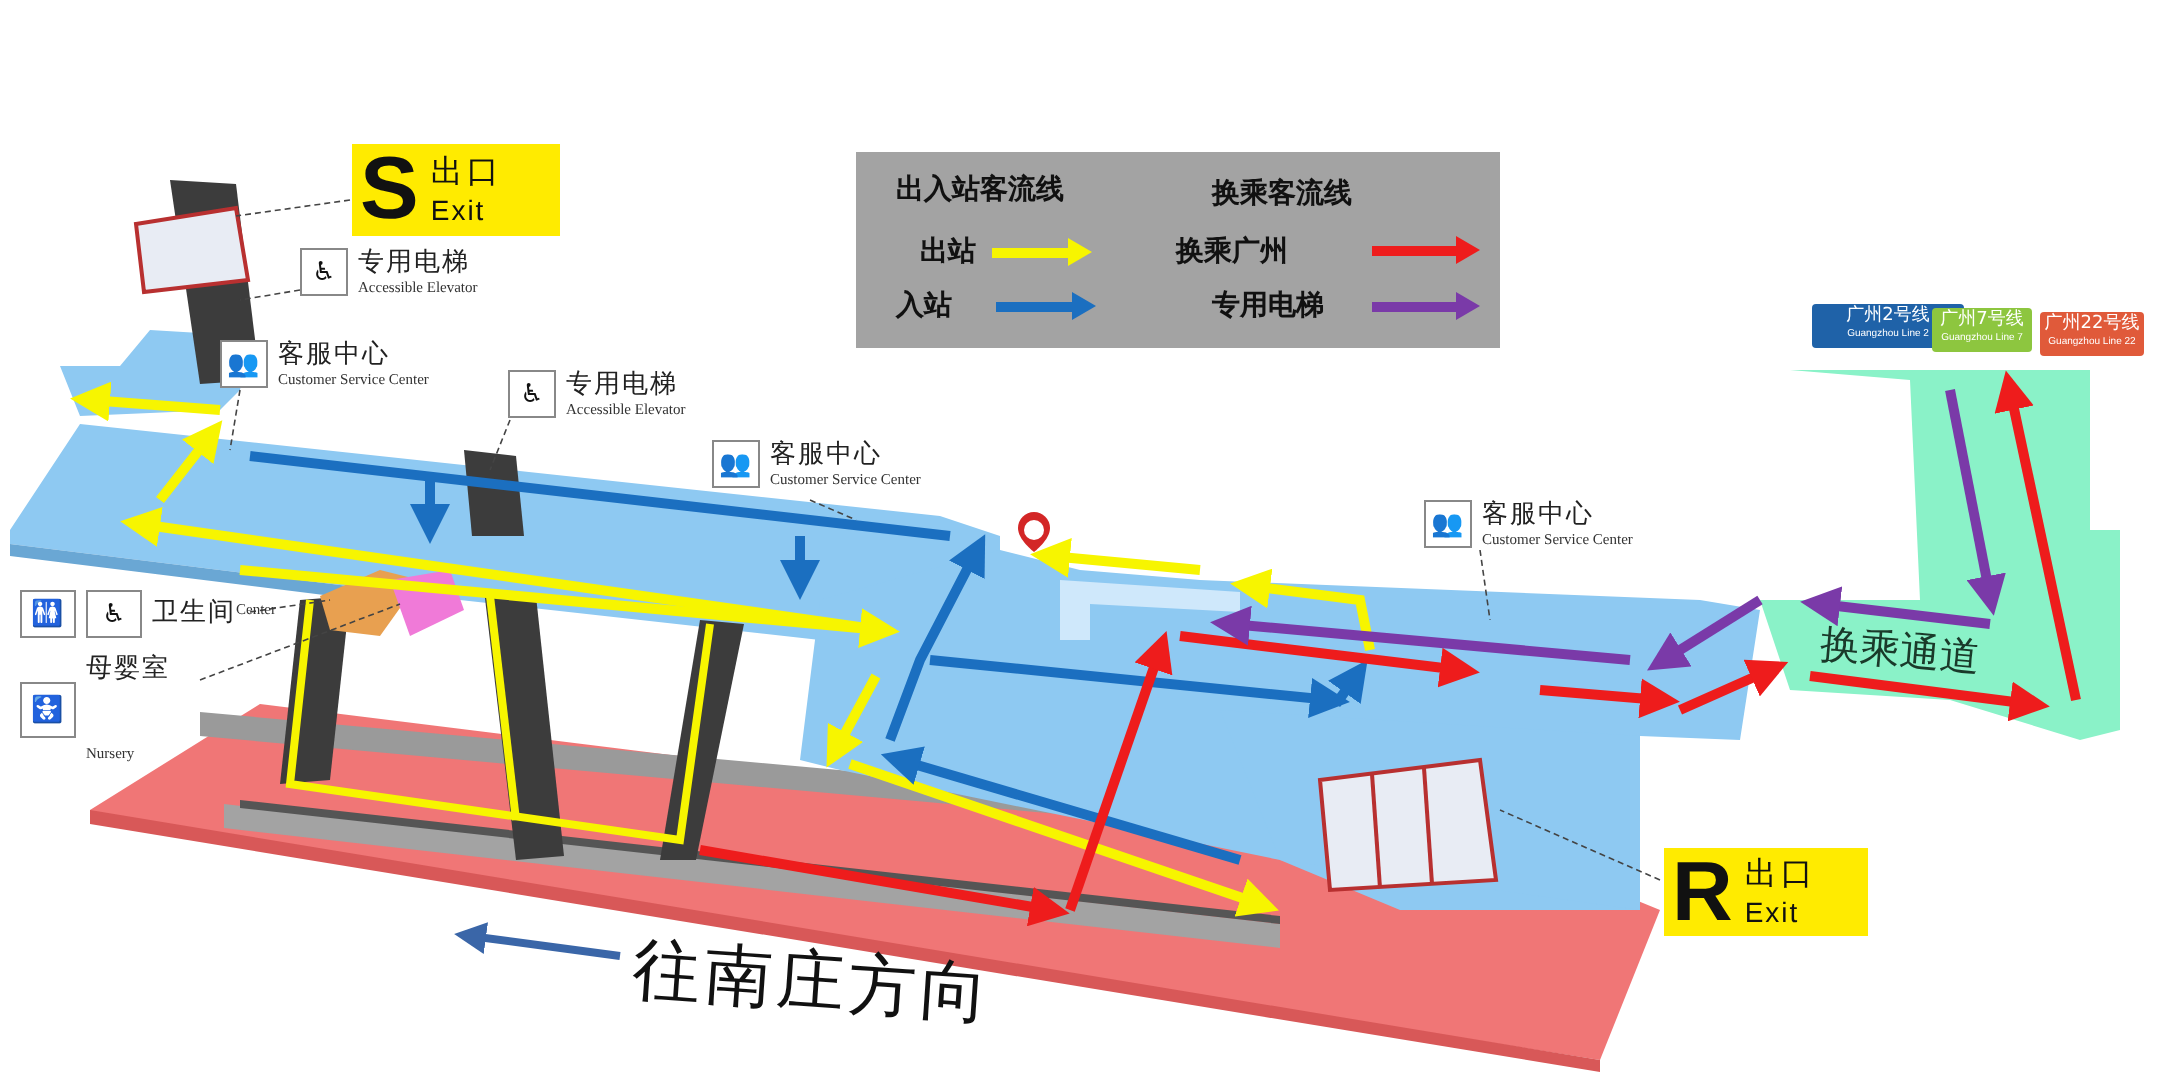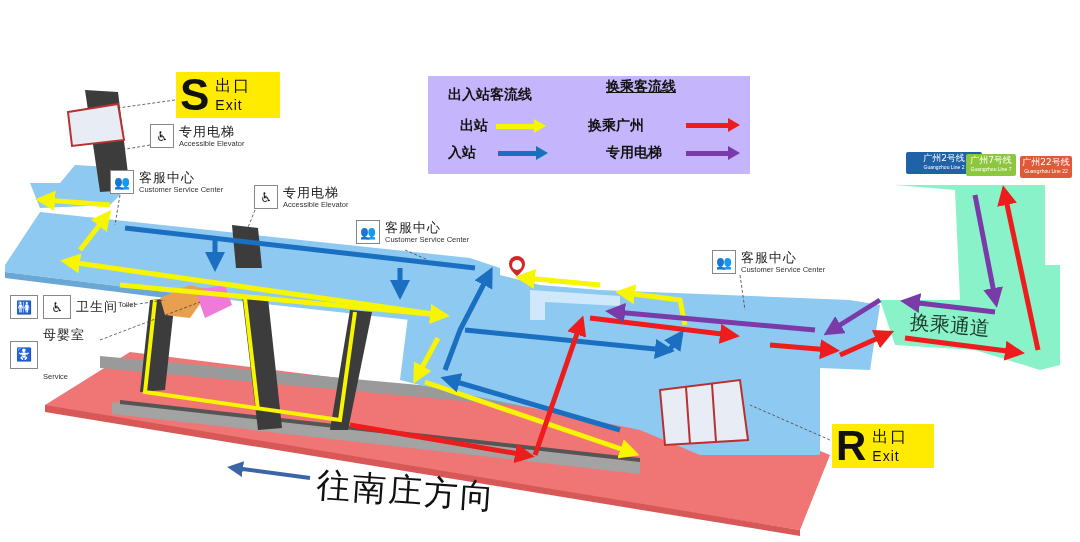--- a/index.html
+++ b/index.html
@@ -1,29 +1,29 @@
 <!DOCTYPE html>
 <html><head>
 <meta charset="utf-8">
 <style>
   html,body{margin:0;padding:0;background:#ffffff;}
   body{width:1080px;height:542px;position:relative;overflow:hidden;font-family:"DejaVu Sans","Liberation Sans",sans-serif;}
   #scene{position:absolute;left:0;top:0;width:1080px;height:542px;}
   .abs{position:absolute;}
-  .legend{position:absolute;left:428px;top:76px;width:322px;height:98px;background:#c4b5fd;}
+  .legend{position:absolute;left:428px;top:76px;width:322px;height:98px;background:#a3a3a3;}
   .legend .h{position:absolute;font-weight:bold;font-size:14px;color:#111;}
   .legend .l{position:absolute;font-weight:bold;font-size:14px;color:#111;}
   .exitbox{position:absolute;background:#ffeb00;display:flex;align-items:center;color:#111;}
   .exitbox .big{font-family:"Liberation Sans",sans-serif;font-weight:bold;}
   .exitbox .cn{font-size:16px;line-height:20px;letter-spacing:2px;}
   .exitbox .en{font-size:14px;line-height:18px;letter-spacing:1px;font-family:"Liberation Sans",sans-serif;}
   .sign{position:absolute;display:flex;align-items:center;}
   .sign .ico{width:22px;height:22px;border:1px solid #888;background:#fff;display:flex;align-items:center;justify-content:center;font-size:13px;color:#111;margin-right:5px;}
   .sign .cn{font-size:13px;color:#222;line-height:14px;letter-spacing:1px;}
-  .sign .en{font-size:7.5px;color:#333;line-height:9px;font-family:Liberation Sans, sans-serif;}
+  .sign .en{font-size:7.5px;color:#333;line-height:9px;font-family:Liberation Serif, serif;}
   .line-badge{position:absolute;height:22px;border-radius:2px;color:#fff;text-align:center;}
   .line-badge .cn{font-size:9px;line-height:12px;}
   .line-badge .en{font-size:5px;line-height:7px;font-family:"Liberation Sans",sans-serif;}
   .direction{position:absolute;left:318px;top:462px;font-size:34px;color:#111;letter-spacing:2px;transform:rotate(4deg);transform-origin:left top;}
   .transfer-label{position:absolute;left:910px;top:312px;font-size:20px;color:#1a3a2a;transform:rotate(5deg);}
 </style>
 </head>
 <body>
 
 <svg id="scene" viewBox="0 0 1080 542" xmlns="http://www.w3.org/2000/svg">
@@ -145,21 +145,21 @@
     <line x1="125" y1="306" x2="165" y2="300"></line>
     <line x1="100" y1="340" x2="200" y2="302"></line>
     <line x1="830" y1="440" x2="750" y2="405"></line>
   </g>
 
   <line x1="310" y1="478" x2="235" y2="468" stroke="#3a66a8" stroke-width="4" marker-end="url(#adir)"></line>
 </svg>
 
 <div class="legend">
   <span class="h" style="left:20px;top:10px;">出入站客流线</span>
-  <span class="h" style="left:178px;top:2px;text-decoration:underline;">换乘客流线</span>
+  <span class="h" style="left:178px;top:12px;">换乘客流线</span>
   <span class="l" style="left:32px;top:41px;">出站</span>
   <span class="abs" style="left:68px;top:48px;width:40px;height:5px;background:#f7f500;"></span>
   <span class="abs" style="left:106px;top:43px;width:0;height:0;border-top:7px solid transparent;border-bottom:7px solid transparent;border-left:12px solid #f7f500;"></span>
   <span class="l" style="left:20px;top:68px;">入站</span>
   <span class="abs" style="left:70px;top:75px;width:40px;height:5px;background:#1b6fc0;"></span>
   <span class="abs" style="left:108px;top:70px;width:0;height:0;border-top:7px solid transparent;border-bottom:7px solid transparent;border-left:12px solid #1b6fc0;"></span>
   <span class="l" style="left:160px;top:41px;">换乘广州</span>
   <span class="abs" style="left:258px;top:47px;width:44px;height:5px;background:#ee1c1c;"></span>
   <span class="abs" style="left:300px;top:42px;width:0;height:0;border-top:7px solid transparent;border-bottom:7px solid transparent;border-left:12px solid #ee1c1c;"></span>
   <span class="l" style="left:178px;top:68px;">专用电梯</span>
@@ -221,29 +221,29 @@
     <span class="cn">客服中心</span>
     <span class="en">Customer Service Center</span>
   </span>
 </div>
 
 <div class="sign" style="left:10px;top:295px;">
   <span class="ico" style="width:26px;">🚻</span>
   <span class="ico" style="width:26px;">♿</span>
   <span style="display:flex;flex-direction:row;">
     <span class="cn">卫生间</span>
-    <span class="en">Toilet</span>
+    <span class="en">Center</span>
   </span>
 </div>
 
 <div class="sign" style="left:10px;top:328px;">
   <span class="ico" style="width:26px;height:26px;">🚼</span>
   <span style="display:flex;flex-direction:column;gap:30px;">
     <span class="cn">母婴室</span>
-    <span class="en">Service</span>
+    <span class="en">Nursery</span>
   </span>
 </div>
 
 <div class="line-badge" style="left:906px;top:152px;width:76px;background:#1f62a8;">
   <div class="cn">广州2号线</div>
   <div class="en">Guangzhou Line 2</div>
 </div>
 <div class="line-badge" style="left:966px;top:154px;width:50px;background:#8dc63f;">
   <div class="cn">广州7号线</div>
   <div class="en">Guangzhou Line 7</div>

